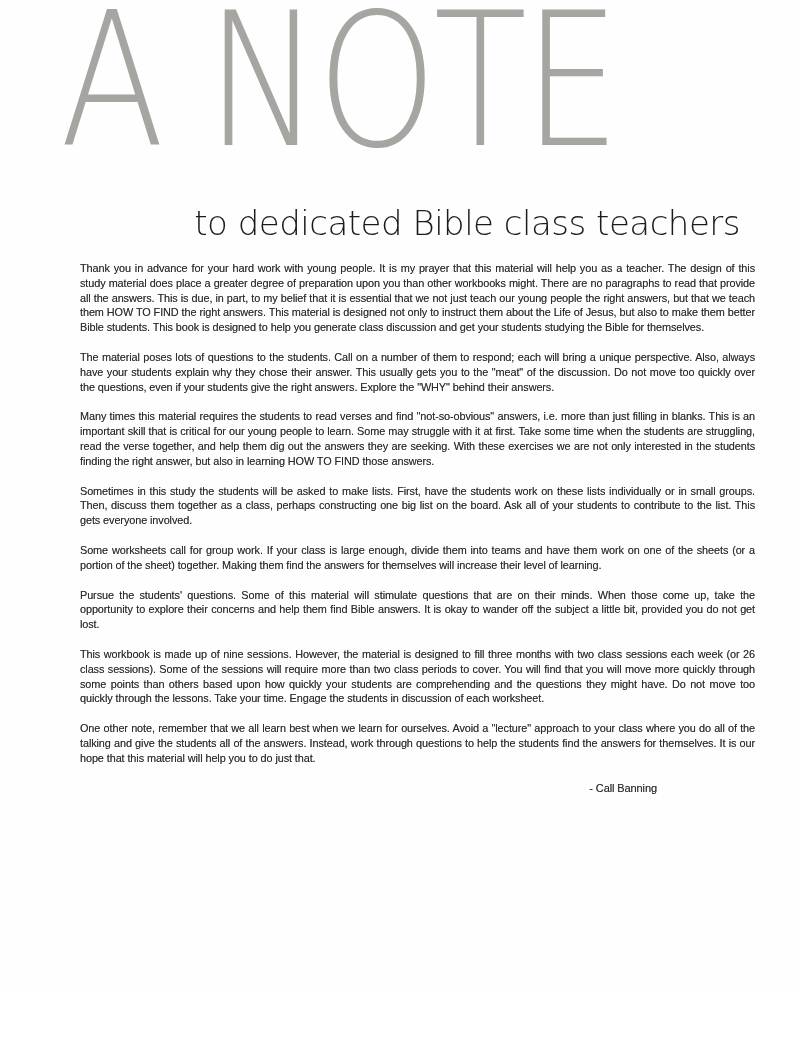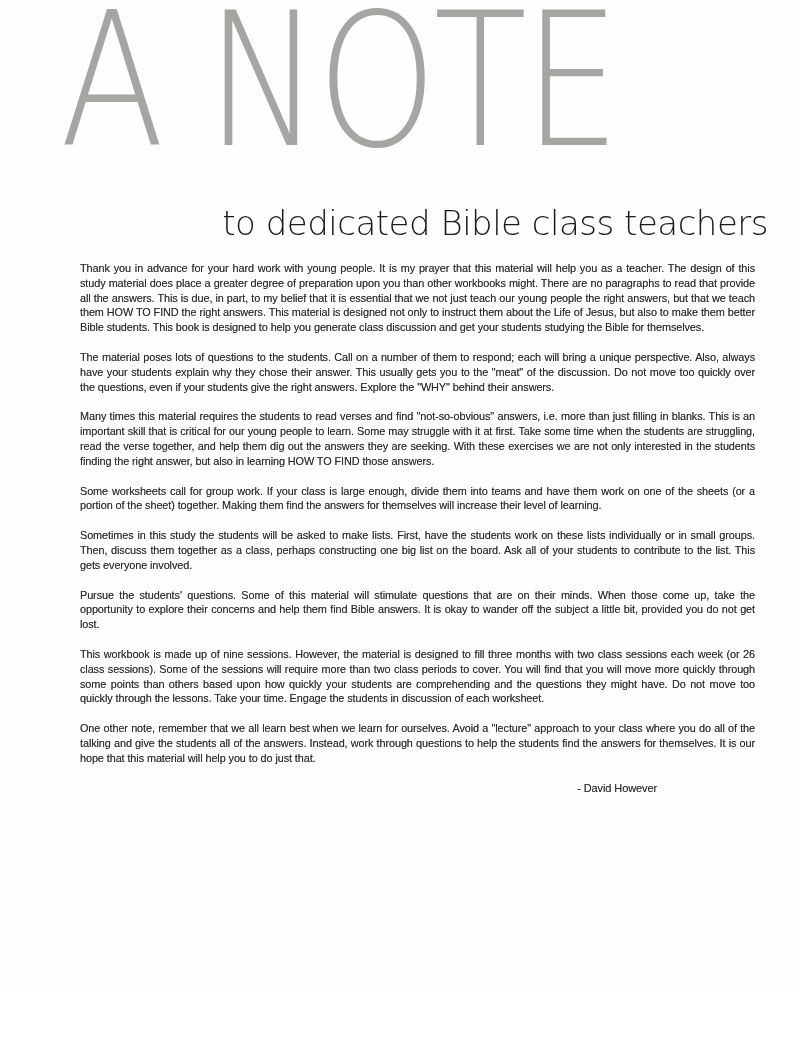--- a/index.html
+++ b/index.html
@@ -30,21 +30,21 @@
     font-size: 186px;
     line-height: 1.32;
     letter-spacing: -4px;
     color: #a7a5a2;
     white-space: nowrap;
     transform: scaleX(0.82);
     transform-origin: left top;
   }
   .subtitle {
     position: absolute;
-    right: 32px;
+    right: 60px;
     top: 203px;
     font-family: "DejaVu Sans", "Liberation Sans", sans-serif;
     font-weight: 300;
     font-size: 34px;
     letter-spacing: -0.5px;
     color: #1b1b1b;
     white-space: nowrap;
   }
   
   .content {
@@ -78,21 +78,21 @@
 
   <div class="masthead">
     <div class="big-title">A NOTE</div>
     <div class="subtitle">to dedicated Bible class teachers</div>
   </div>
 
   <div class="content">
     <p>Thank you in advance for your hard work with young people.  It is my prayer that this material will help you as a teacher. The design of this study material does place a greater degree of preparation upon you than other workbooks might.  There are no paragraphs to read that provide all the answers.  This is due, in part, to my belief that it is essential that we not just teach our young people the right answers, but that we teach them  HOW TO FIND the right answers.  This material is designed not only to instruct them about the Life of Jesus, but also to make them better Bible students.  This book is designed to help you generate class discussion and get your students studying the Bible for themselves.</p>
     <p>The material poses lots of questions to the students. Call on a number of them to respond; each will bring a unique perspective. Also, always have your students explain why they chose their answer. This usually gets you to the "meat" of the discussion. Do not move too quickly over the questions, even if your students give the right answers. Explore the "WHY" behind their answers.</p>
     <p>Many times this material requires the students to read verses and find "not-so-obvious" answers, i.e. more than just filling in blanks. This is an important skill that is critical for our young people to learn.  Some may struggle with it at first.  Take some time when the students are struggling, read the verse together, and help them dig out the answers they are seeking.  With these exercises we are not only interested in the students finding the right answer, but also in learning HOW TO FIND those answers.</p>
+    <p>Sometimes in this study the students will be asked to make lists. First, have the students work on these lists individually or in small groups. Then, discuss them together as a class, perhaps constructing one big list on the board. Ask all of your students to contribute to the list. This gets everyone involved.</p>
     <p>Some worksheets call for group work. If your class is large enough, divide them into teams  and have them work on one of the sheets (or a portion of the sheet) together. Making them find the answers for themselves will increase their level of learning.</p>
-    <p>Sometimes in this study the students will be asked to make lists. First, have the students work on these lists individually or in small groups. Then, discuss them together as a class, perhaps constructing one big list on the board. Ask all of your students to contribute to the list. This gets everyone involved.</p>
     <p>Pursue the students' questions. Some of this material will stimulate  questions that are on their minds. When those come up, take the opportunity to explore their concerns and help them find Bible answers. It is okay to wander off the subject a little bit, provided you do not get lost.</p>
     <p>This workbook is made up of nine sessions. However, the material is designed to fill three months with two class sessions each week (or 26 class sessions). Some of the sessions will require more than two class periods to cover.  You will find that you will move more quickly through some points than others based upon how quickly your students are comprehending and the questions they might have. Do not move too quickly through the lessons.  Take your time.  Engage the students in discussion of each worksheet.</p>
     <p>One other note, remember that we all learn best when we learn for ourselves. Avoid a "lecture" approach to your class where you do all of the talking and give the students all of the answers. Instead, work through questions to help the students find the answers for themselves. It is our hope that this material will help you to do just that.</p>
-    <div class="signature">- David However</div>
+    <div class="signature">- Call Banning</div>
   </div>
 
 </div>
 
 </body></html>

